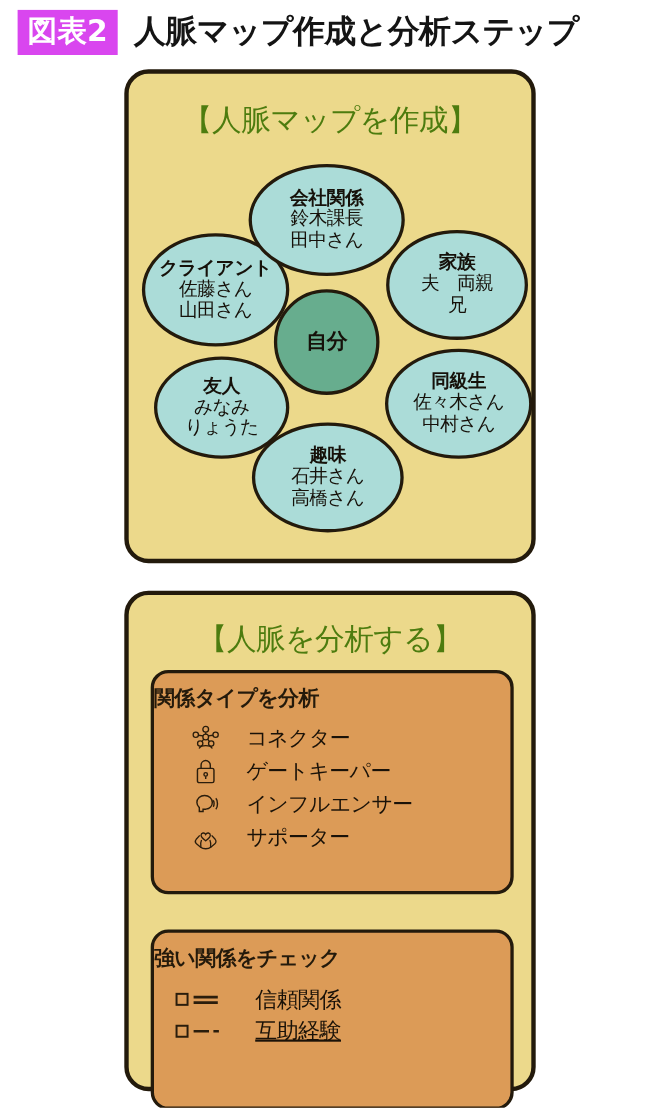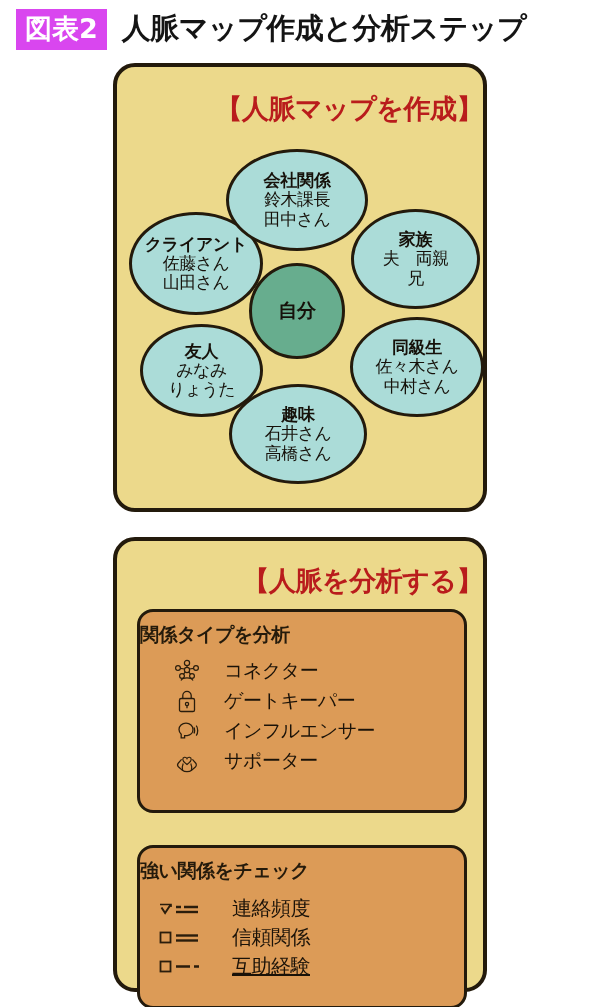--- a/index.html
+++ b/index.html
@@ -54,24 +54,24 @@
     background: #ecd98b;
     border: 4px solid #231a0c;
     border-radius: 22px;
   }
   #card-map  { top: 63px;  height: 449px; }
   #card-analyze { top: 537px; height: 455px; }
 
   .card-title {
     position: absolute;
     left: 0; width: 100%;
-    text-align: right;
+    text-align: center;
     font-size: 27px;
-    font-weight: bold;
-    color: #b91c1c;
+    font-weight: normal;
+    color: #4d7c0f;
     letter-spacing: -0.5px;
   }
   #card-map .card-title { top: 24px; }
   #card-analyze .card-title { top: 22px; }
 
   
   .map-area {
     position: absolute;
     left: 0; top: 74px;
     width: 100%; height: 370px;
@@ -305,31 +305,20 @@
       </div>
 
     </div>
   </div>
 
   <div class="panel" id="panel-strong">
     <div class="panel-title">強い関係をチェック</div>
 
     <div class="check-list">
 
-      <div class="check-row">
-        <span class="check-mark">
-          <svg width="58" height="20" viewBox="0 0 58 20" fill="none" stroke="#2a1d0c" stroke-width="1.6">
-            <path d="M2 5.5h11v2.5"></path>
-            <path d="M3.5 8.5l3.6 5.5 5.6-8.5" stroke-width="2"></path>
-            <path d="M18 8h5M26 8h14" stroke-width="2.4"></path>
-            <path d="M18 13h22" stroke-width="2.4"></path>
-          </svg>
-        </span>
-        <span class="check-label">連絡頻度</span>
-      </div>
 
       <div class="check-row">
         <span class="check-mark">
           <svg width="58" height="20" viewBox="0 0 58 20" fill="none" stroke="#2a1d0c" stroke-width="1.8">
             <rect x="2.5" y="4.5" width="10" height="10"></rect>
             <path d="M18 7.5h22" stroke-width="2.4"></path>
             <path d="M18 12.5h22" stroke-width="2.4"></path>
           </svg>
         </span>
         <span class="check-label">信頼関係</span>

